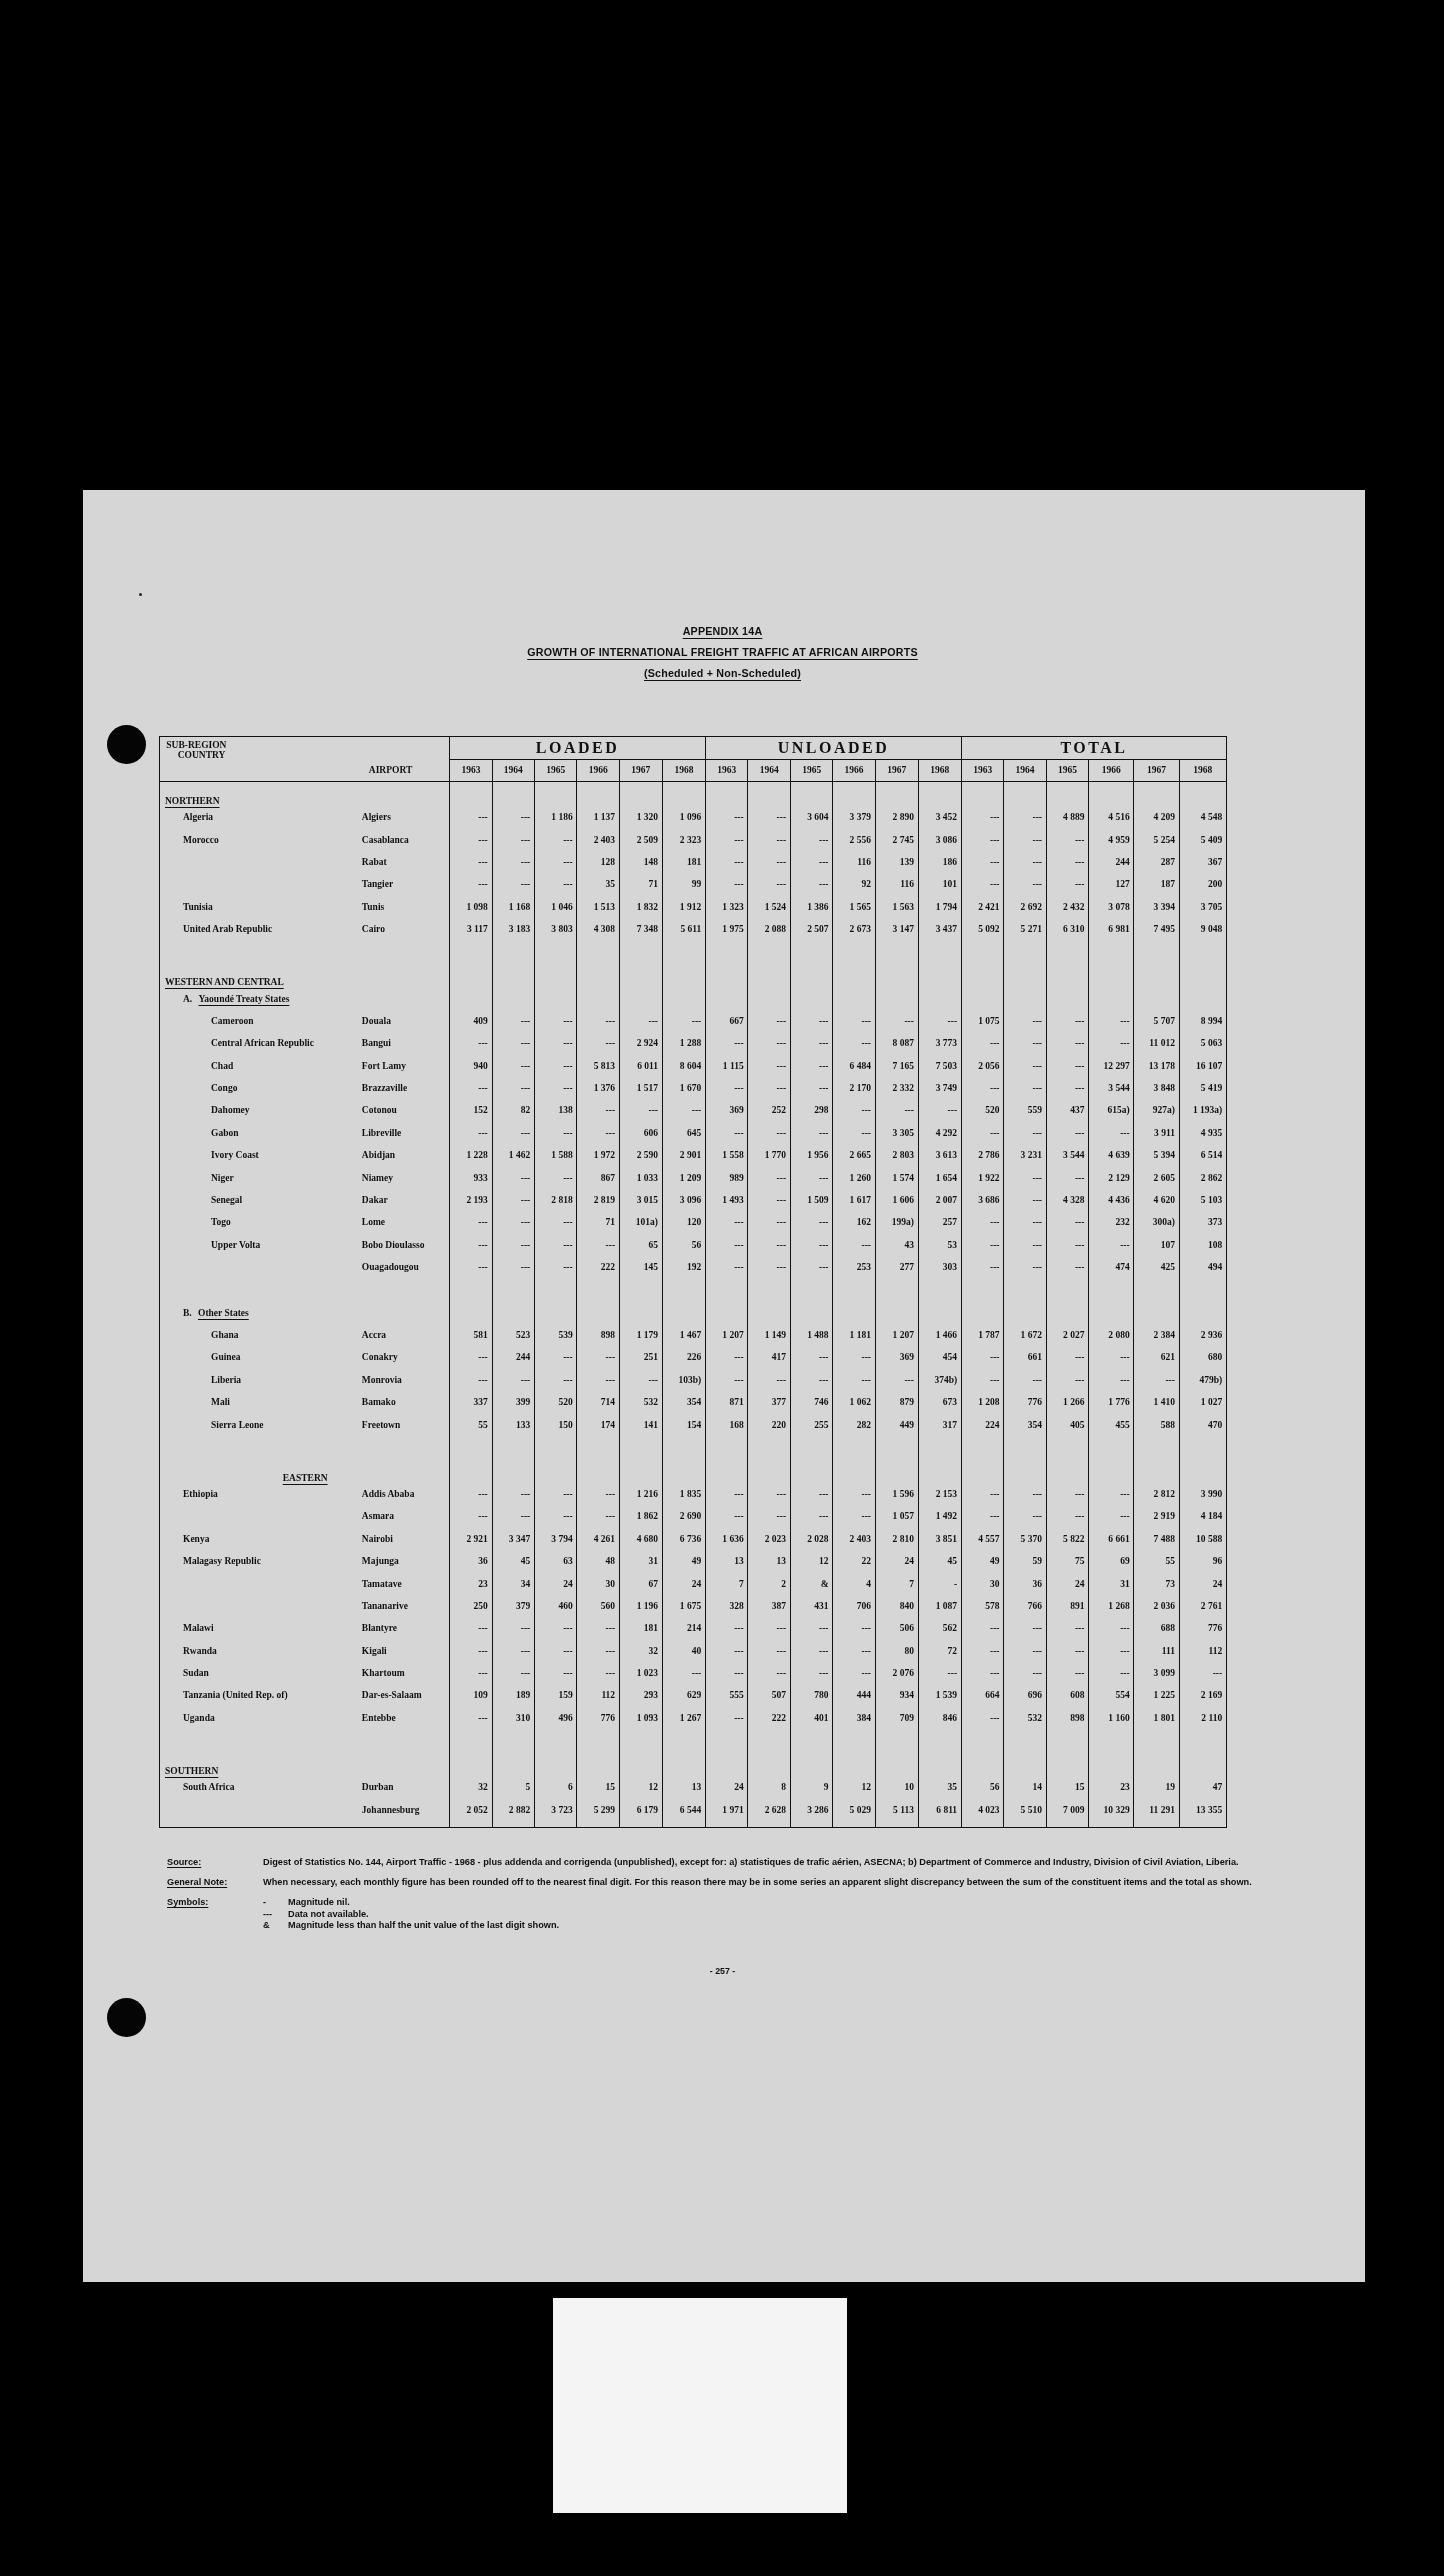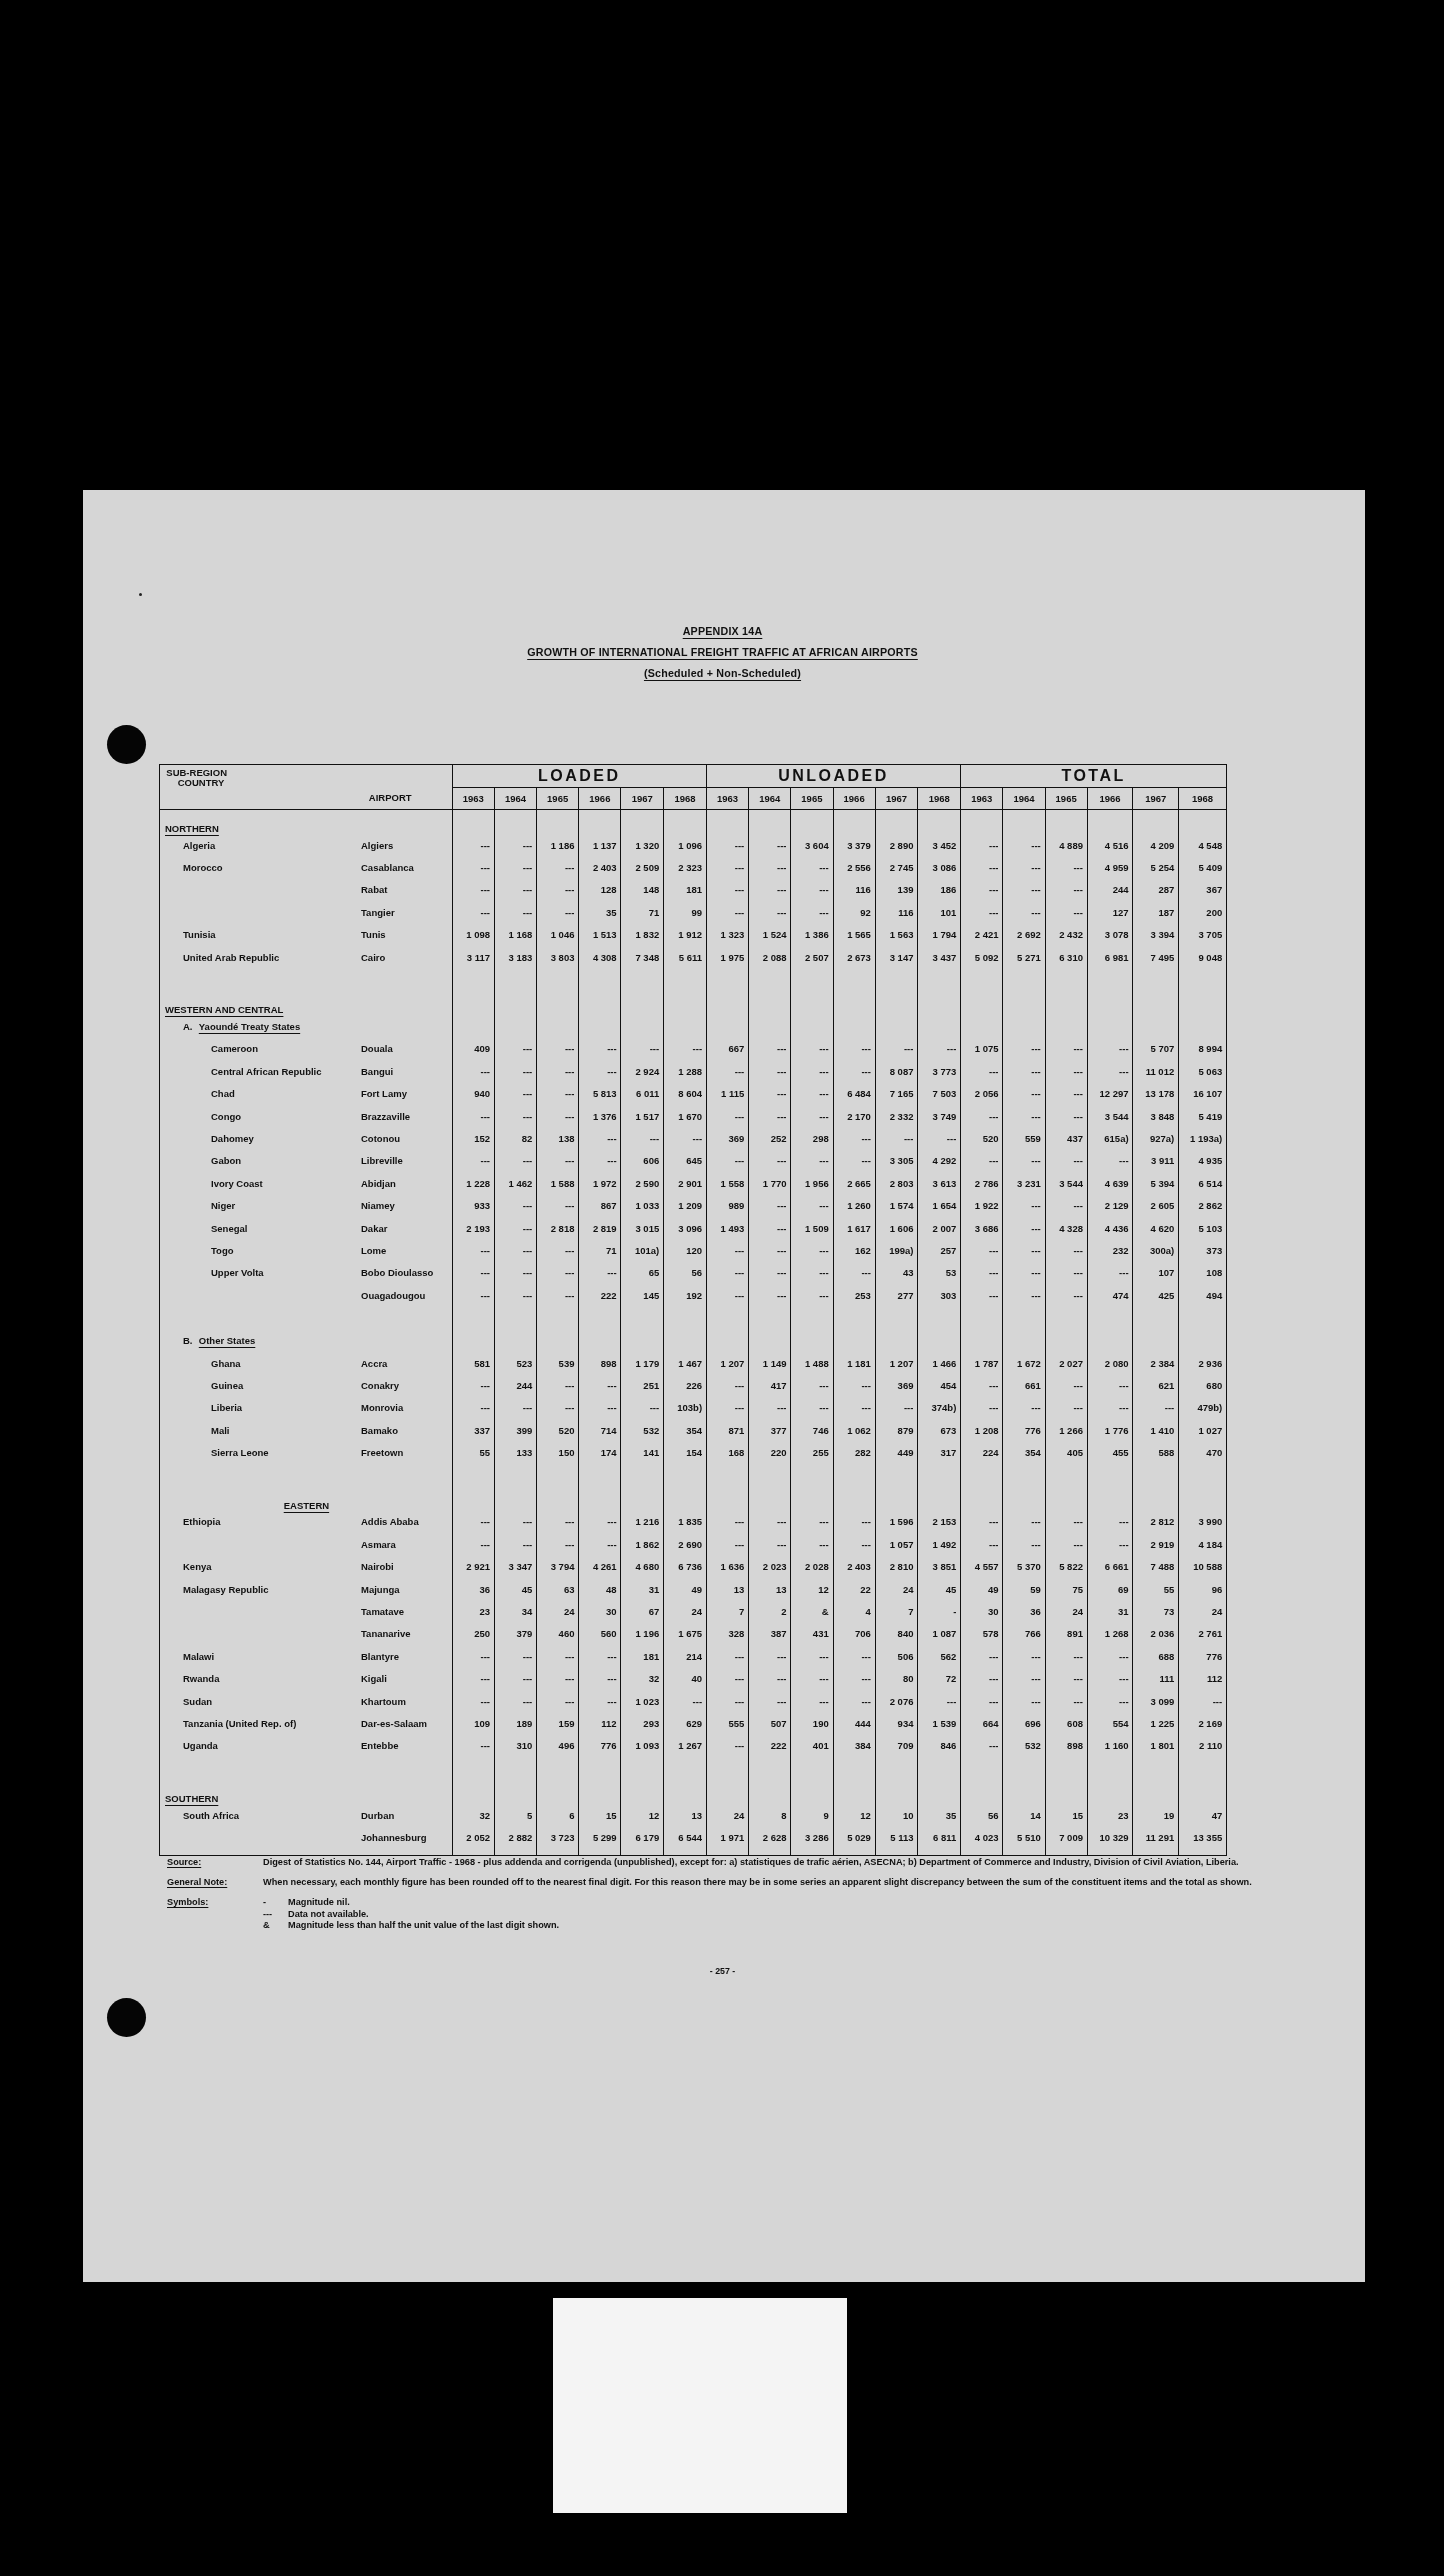--- a/index.html
+++ b/index.html
@@ -15,22 +15,21 @@
   .blank-slip { position: absolute; left: 553px; top: 2298px; width: 294px; height: 215px; background: #f4f4f4; }
   .speck { position: absolute; left: 139px; top: 593px; width: 3.2px; height: 3.2px; background: #222; border-radius: 50%; }
 
   .titles { position: absolute; left: 0; right: 0; top: 625px; text-align: center; color: #111; font-weight: bold; }
   .titles div { font-size: 10.7px; margin-bottom: 8.8px; letter-spacing: 0.2px; }
   .titles span { text-decoration: underline; text-decoration-thickness: 1.3px; text-underline-offset: 2.5px; }
 
   table.freight {
     position: absolute; left: 159px; top: 736px; width: 1068px;
     border-collapse: collapse; color: #111; font-size: 9.5px; font-weight: bold;
-    font-family: Liberation Sans, sans-serif;
-    margin-top: 28px;
+    font-family: Liberation Serif, serif;
   }
   table.freight td, table.freight th { padding: 0 3.8px; white-space: nowrap; }
   table.freight th { font-weight: bold; text-align: center; height: 21.5px; }
   .outer { border: 1.9px solid #111; }
   .grp { border-left: 1.9px solid #111; border-bottom: 1.3px solid #111; letter-spacing: 2.5px; font-size: 16px; }
   .yr { border-left: 0.9px solid #111; border-bottom: 1.9px solid #111; }
   .yr.first { border-left: 1.9px solid #111; }
   .hdr-left { border-bottom: 1.9px solid #111; text-align: left !important; vertical-align: top; }
   .num { text-align: right; border-left: 0.9px solid #111; height: 22.4px; width: 52px; }
   .num.first { border-left: 1.9px solid #111; }
@@ -979,21 +978,21 @@
         <td class="country">Tanzania (United Rep. of)</td>
         <td class="airport">Dar-es-Salaam</td>
         <td class="num first">109</td>
         <td class="num">189</td>
         <td class="num">159</td>
         <td class="num">112</td>
         <td class="num">293</td>
         <td class="num">629</td>
         <td class="num first">555</td>
         <td class="num">507</td>
-        <td class="num">190</td>
+        <td class="num">780</td>
         <td class="num">444</td>
         <td class="num">934</td>
         <td class="num">1 539</td>
         <td class="num first">664</td>
         <td class="num">696</td>
         <td class="num">608</td>
         <td class="num">554</td>
         <td class="num">1 225</td>
         <td class="num">2 169</td>
       </tr>

